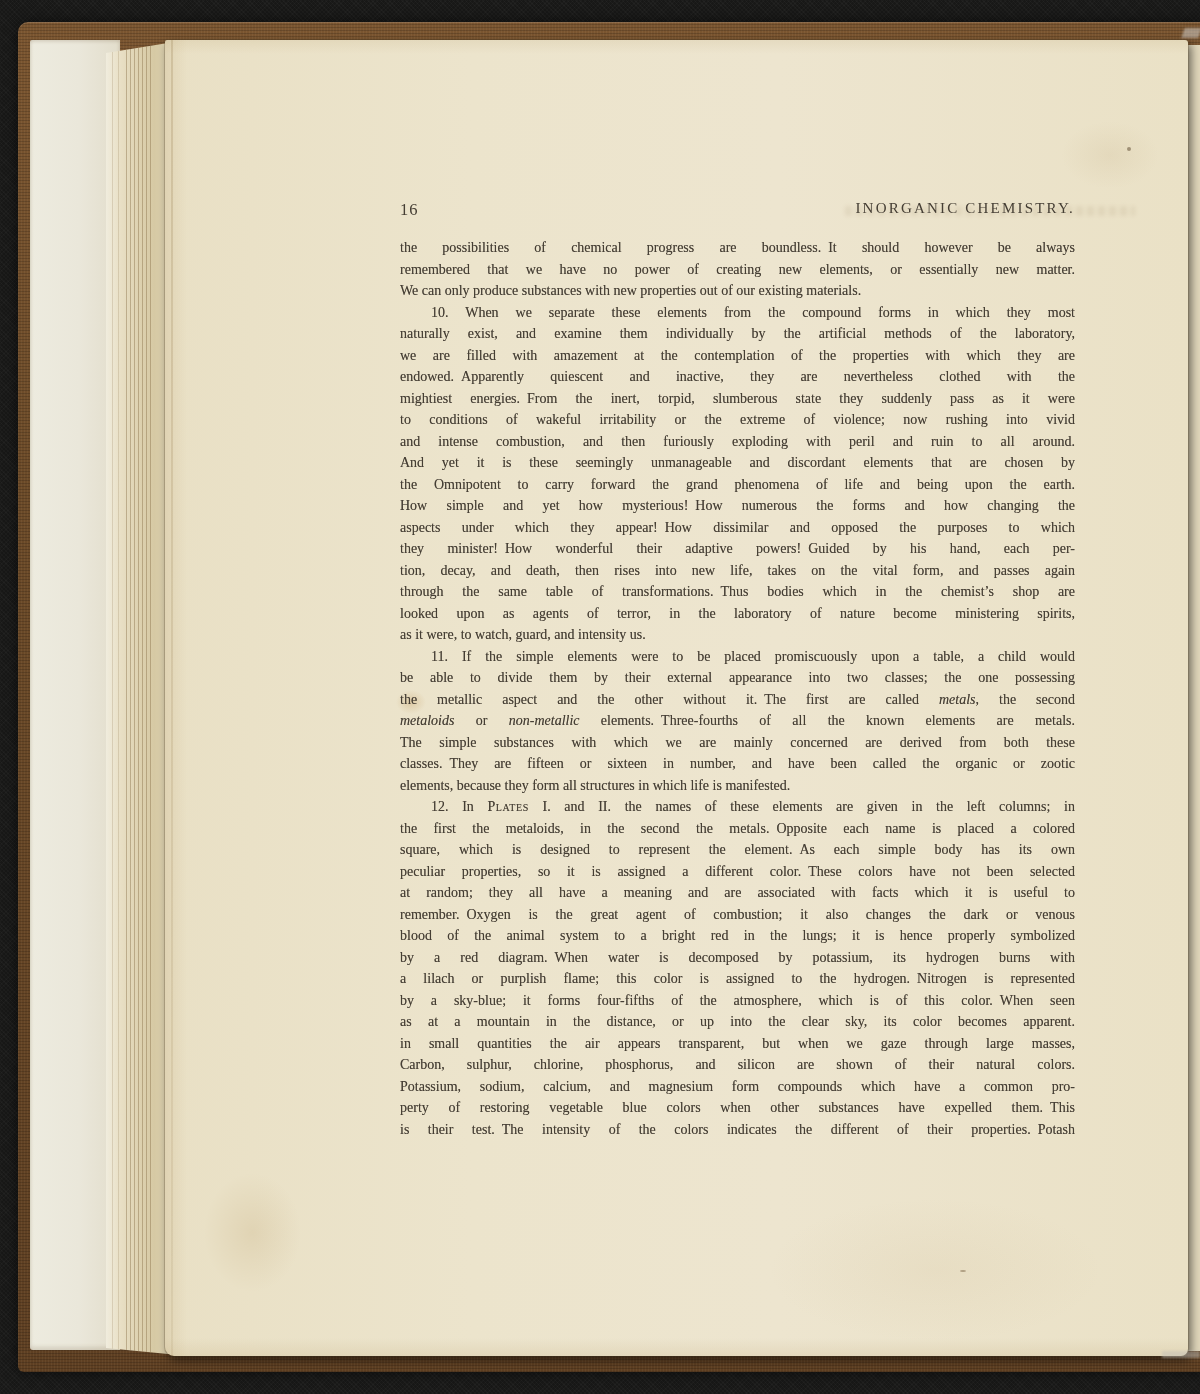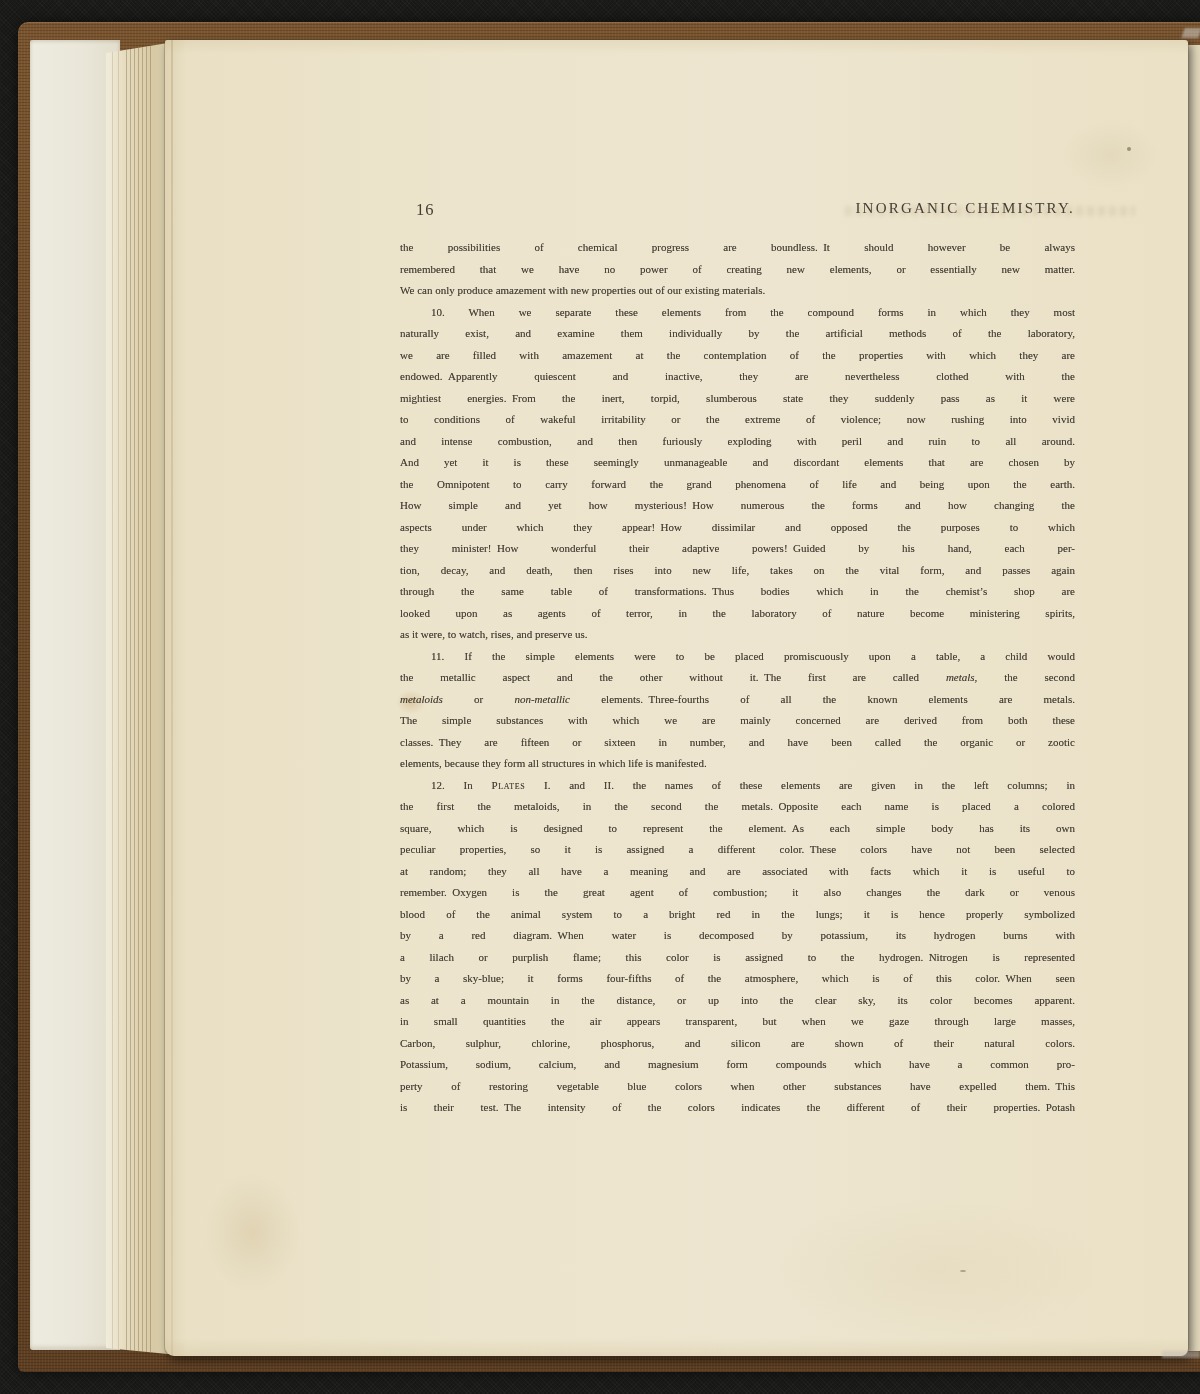--- a/index.html
+++ b/index.html
@@ -111,27 +111,27 @@
   .speck-2{position:absolute;left:795px;top:1230px;width:6px;height:2px;border-radius:50%;
     background:rgba(120,95,65,0.5);}
   .ghost{
     position:absolute;left:680px;top:166px;width:290px;height:10px;
     background:repeating-linear-gradient(90deg, rgba(150,130,92,0.3) 0 7px, transparent 7px 11px);
     filter:blur(2px);opacity:0.45;
   }
 
   
   .header{position:absolute;left:235px;top:160px;width:675px;height:20px;color:var(--ink);}
-  .pagenum{position:absolute;left:16px;top:0;font-size:16.5px;letter-spacing:1px;}
+  .pagenum{position:absolute;left:0;top:0;font-size:16.5px;letter-spacing:1px;}
   .runhead{display:block;text-align:right;font-size:15px;letter-spacing:2.2px;}
 
   .bodytext{
     position:absolute;left:235px;top:197px;width:675px;
     color:var(--ink);
-    font-size:11px;
+    font-size:14px;
     line-height:21.5px;
     text-shadow:0 0 0.5px rgba(69,62,52,0.55);
   }
   .tl{
     height:21.5px;overflow:visible;
     text-align:justify;
     text-align-last:justify;
   }
   .tl.end{text-align-last:left;}
   .tl.ind{text-indent:31px;}
@@ -166,38 +166,39 @@
     <div class="ghost"></div>
 
     <div class="header">
       <span class="pagenum">16</span>
       <span class="runhead">INORGANIC CHEMISTRY.</span>
     </div>
 
     <div class="bodytext">
         <div class="tl">the possibilities of chemical progress are boundless. It should however be always</div>
         <div class="tl">remembered that we have no power of creating new elements, or essentially new matter.</div>
-        <div class="tl end">We can only produce amazement with new properties out of our existing materials.</div>
+        <div class="tl end">We can only produce substances with new properties out of our existing materials.</div>
         <div class="tl ind">10. When we separate these elements from the compound forms in which they most</div>
         <div class="tl">naturally exist, and examine them individually by the artificial methods of the laboratory,</div>
         <div class="tl">we are filled with amazement at the contemplation of the properties with which they are</div>
         <div class="tl">endowed. Apparently quiescent and inactive, they are nevertheless clothed with the</div>
         <div class="tl">mightiest energies. From the inert, torpid, slumberous state they suddenly pass as it were</div>
         <div class="tl">to conditions of wakeful irritability or the extreme of violence; now rushing into vivid</div>
         <div class="tl">and intense combustion, and then furiously exploding with peril and ruin to all around.</div>
         <div class="tl">And yet it is these seemingly unmanageable and discordant elements that are chosen by</div>
         <div class="tl">the Omnipotent to carry forward the grand phenomena of life and being upon the earth.</div>
         <div class="tl">How simple and yet how mysterious! How numerous the forms and how changing the</div>
         <div class="tl">aspects under which they appear! How dissimilar and opposed the purposes to which</div>
         <div class="tl">they minister! How wonderful their adaptive powers! Guided by his hand, each per-</div>
         <div class="tl">tion, decay, and death, then rises into new life, takes on the vital form, and passes again</div>
         <div class="tl">through the same table of transformations. Thus bodies which in the chemist’s shop are</div>
         <div class="tl">looked upon as agents of terror, in the laboratory of nature become ministering spirits,</div>
-        <div class="tl end">as it were, to watch, rises, and preserve us.</div>
+        <div class="tl end">as it were, to watch, guard, and intensity us.</div>
         <div class="tl ind">11. If the simple elements were to be placed promiscuously upon a table, a child would</div>
+        <div class="tl">be able to divide them by their external appearance into two classes; the one possessing</div>
         <div class="tl">the metallic aspect and the other without it. The first are called <span class="it">metals</span>, the second</div>
         <div class="tl"><span class="it">metaloids</span> or <span class="it">non-metallic</span> elements. Three-fourths of all the known elements are metals.</div>
         <div class="tl">The simple substances with which we are mainly concerned are derived from both these</div>
         <div class="tl">classes. They are fifteen or sixteen in number, and have been called the organic or zootic</div>
         <div class="tl end">elements, because they form all structures in which life is manifested.</div>
         <div class="tl ind">12. In <span class="sc">Plates</span> I. and II. the names of these elements are given in the left columns; in</div>
         <div class="tl">the first the metaloids, in the second the metals. Opposite each name is placed a colored</div>
         <div class="tl">square, which is designed to represent the element. As each simple body has its own</div>
         <div class="tl">peculiar properties, so it is assigned a different color. These colors have not been selected</div>
         <div class="tl">at random; they all have a meaning and are associated with facts which it is useful to</div>

